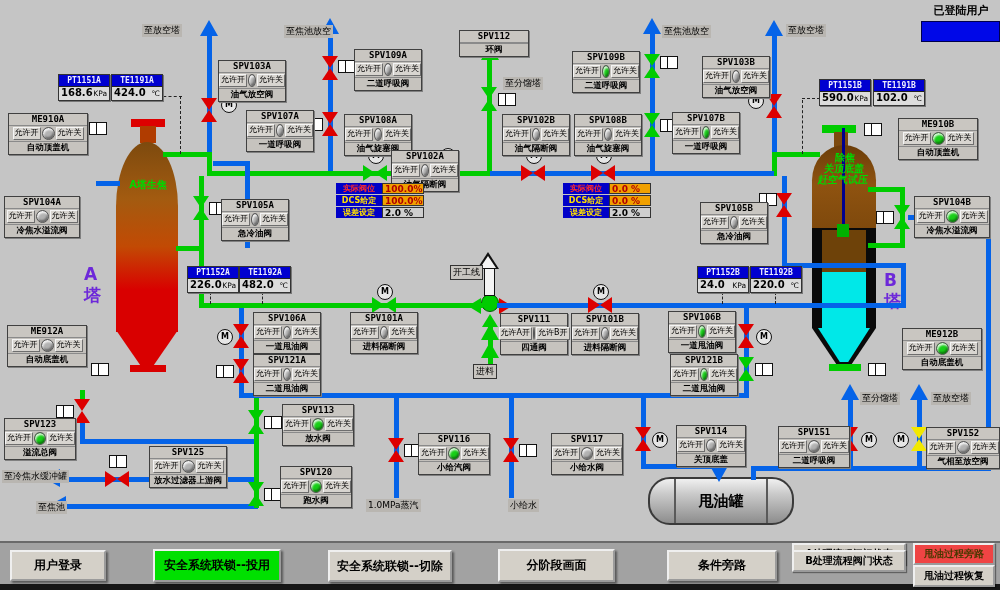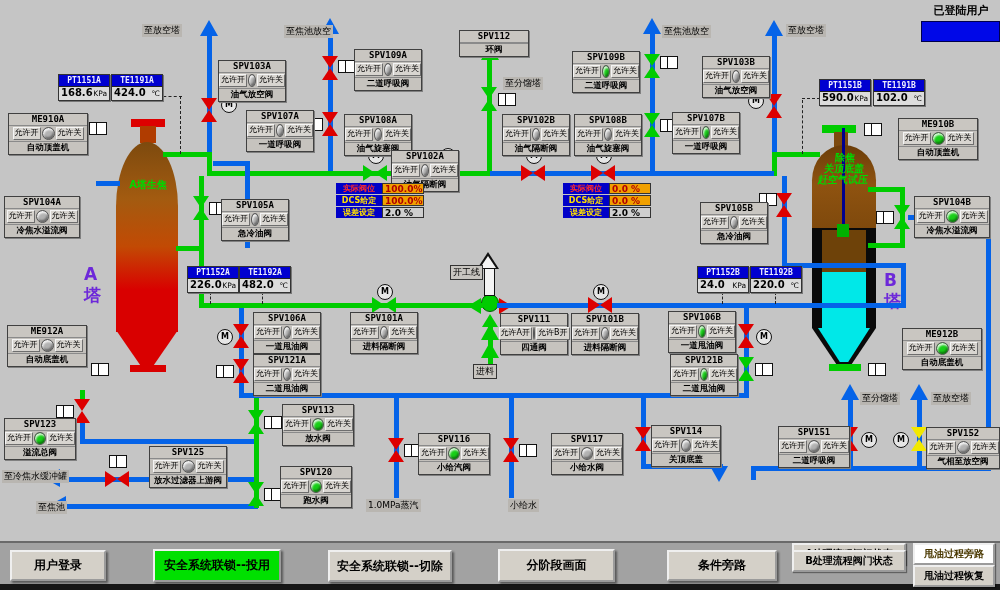--- a/index.html
+++ b/index.html
@@ -103,20 +103,23 @@
     <div class="abs" style="left:842px;top:128px;width:3px;height:100px;background:#000090;"></div>
     <div class="abs" style="left:837px;top:224px;width:12px;height:13px;background:#00b000;"></div>
     <div class="greenlbl" style="left:806px;top:152px;width:76px;transform:skewX(-6deg);line-height:11px;">
       <div>除焦</div>
         <div>关顶底盖</div>
         <div>赶空气试压</div>
     </div>
     <div class="towerlabel" style="left:884px;top:270px;">B塔</div>
   </div>
 
+  <div id="tank">
+      <span>甩油罐</span>
+    </div>
 
   <div class="abs" style="left:468px;top:290px;width:44px;height:40px;">
     <div class="tri" style="left:0;top:8px;border-top:8px solid transparent;border-bottom:8px solid transparent;border-right:13px solid #00cc00;"></div>
     <div class="tri" style="left:31px;top:8px;border-top:8px solid transparent;border-bottom:8px solid transparent;border-left:13px solid #dd0000;"></div>
     <div class="abs" style="left:13px;top:4px;width:16px;height:16px;border-radius:50%;background:#00cc00;border:1px solid #006000;"></div>
     <div class="tri" style="left:14px;top:24px;border-left:8px solid transparent;border-right:8px solid transparent;border-bottom:13px solid #00cc00;"></div>
   </div>
 
   <div class="abs">
     <div class="abs" style="left:484px;top:268px;width:9px;height:26px;background:#f4f4f4;border:1px solid #111;"></div>
@@ -626,21 +629,21 @@
       </div>
       <div class="vbox" style="left: 551px; top: 433px; width: 70px;">
         <div class="ttl">SPV117</div>
         <div class="perm">
           <div class="pbtn">允许开</div>
           <div class="ind"></div>
           <div class="pbtn">允许关</div>
         </div>
         <div class="dsc">小给水阀</div>
       </div>
-      <div class="vbox" style="left: 651px; top: 425px; width: 68px;">
+      <div class="vbox" style="left: 676px; top: 425px; width: 68px;">
         <div class="ttl">SPV114</div>
         <div class="perm">
           <div class="pbtn">允许开</div>
           <div class="ind"></div>
           <div class="pbtn">允许关</div>
         </div>
         <div class="dsc">关顶底盖</div>
       </div>
       <div class="vbox" style="left: 778px; top: 426px; width: 70px;">
         <div class="ttl">SPV151</div>
@@ -757,16 +760,16 @@
       <div class="chip" style="left: 508px; top: 499px;">小给水</div>
       <div class="chip" style="left: 860px; top: 392px;">至分馏塔</div>
       <div class="chip" style="left: 931px; top: 392px;">至放空塔</div>
       <div class="hbtn" style="left: 10px; top: 550px; width: 92px; height: 27px;">用户登录</div>
       <div class="hbtn" style="left: 153px; top: 549px; width: 124px; height: 29px; background: rgb(0, 224, 0);">安全系统联锁--投用</div>
       <div class="hbtn" style="left: 328px; top: 550px; width: 120px; height: 28px;">安全系统联锁--切除</div>
       <div class="hbtn" style="left: 498px; top: 549px; width: 113px; height: 29px;">分阶段画面</div>
       <div class="hbtn" style="left: 667px; top: 550px; width: 106px; height: 27px;">条件旁路</div>
       <div class="hbtn small" style="left: 792px; top: 543px; width: 110px; height: 18px;">A处理流程阀门状态</div>
       <div class="hbtn small" style="left: 792px; top: 550px; width: 110px; height: 18px;">B处理流程阀门状态</div>
-      <div class="hbtn small" style="left: 913px; top: 543px; width: 78px; height: 18px; background: #ffffff; color: rgb(74, 56, 0);">甩油过程旁路</div>
+      <div class="hbtn small" style="left: 913px; top: 543px; width: 78px; height: 18px; background: #ef4444; color: rgb(74, 56, 0);">甩油过程旁路</div>
       <div class="hbtn small" style="left: 913px; top: 565px; width: 78px; height: 18px;">甩油过程恢复</div>
     </div>
 </div>
 
 </body></html>

